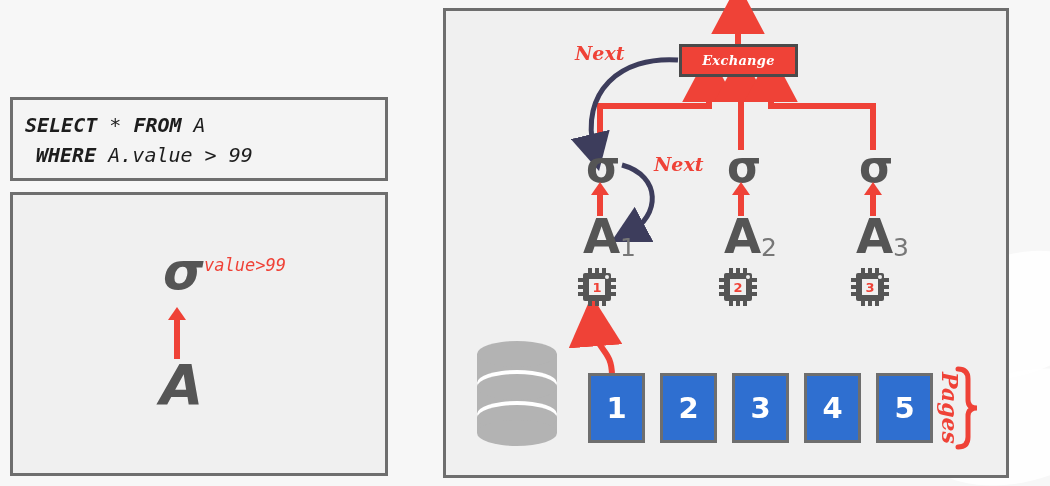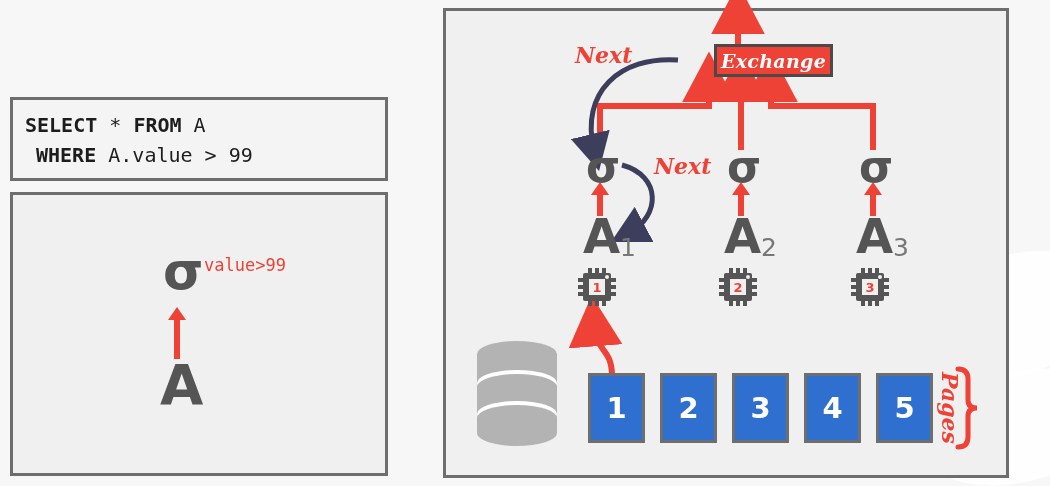--- a/index.html
+++ b/index.html
@@ -10,21 +10,21 @@
     overflow:hidden;position:relative;
   }
   .stage{position:absolute;left:0;top:0;width:1050px;height:486px;}
 
   
   .swoosh{position:absolute;background:#ffffff;opacity:.85;border-radius:50%;}
   .sw1{right:-60px;top:255px;width:190px;height:120px;transform:rotate(-18deg);}
   .sw2{right:-70px;top:372px;width:200px;height:110px;transform:rotate(-14deg);}
 
   
-  .panel{position:absolute;background:#f0f0f0;border:3px solid #6e6e6e;box-sizing:border-box;}
+  .panel{position:absolute;background:#f0f0f0;border:3px solid #6e6e6e;box-sizing:border-box;font-style:italic;}
 
   #sql-box{left:10px;top:97px;width:378px;height:84px;background:#f4f4f4;}
   .sql-text{
     position:absolute;left:12px;top:10px;
     font-family:"DejaVu Sans Mono","Liberation Mono",monospace;
     font-size:20px;color:#1d1d1d;line-height:30px;white-space:pre;
   }
   .sql-kw{font-weight:bold;}
 
   #plan-box{left:10px;top:192px;width:378px;height:284px;}
@@ -60,28 +60,28 @@
     position:absolute;left:50%;margin-left:-9px;top:0;
     width:0;height:0;border-left:9px solid transparent;border-right:9px solid transparent;
     border-bottom:13px solid #ef4237;
   }
 
   
   #exchange{
     position:absolute;left:679px;top:44px;width:119px;height:33px;
     background:#ef4237;border:3px solid #4a4a4a;box-sizing:border-box;
     color:#ffffff;font-family:"DejaVu Serif","Liberation Serif",serif;
-    font-style:italic;font-weight:bold;font-size:19px;
-    display:flex;align-items:center;justify-content:center;letter-spacing:.3px;margin-left:35px;
+    font-style:italic;font-weight:bold;font-size:13px;
+    display:flex;align-items:center;justify-content:center;letter-spacing:.3px;
   }
 
   .nextlbl{
     position:absolute;color:#ef4237;
     font-family:"DejaVu Serif","Liberation Serif",serif;
-    font-style:italic;font-weight:bold;font-size:22px;line-height:1;
+    font-style:italic;font-weight:bold;font-size:19px;line-height:1;
   }
 
   
   .chip{position:absolute;width:38px;height:38px;}
   .chip .body{position:absolute;left:5px;top:5px;width:28px;height:28px;background:#555555;border-radius:2px;}
   .chip .win{position:absolute;left:11px;top:11px;width:16px;height:16px;background:#f0f0f0;
              display:flex;align-items:center;justify-content:center;
              color:#ef4237;font-family:"DejaVu Sans",sans-serif;font-weight:bold;font-size:13px;}
   .chip .dot{position:absolute;right:7px;top:7px;width:4px;height:4px;background:#f0f0f0;border-radius:50%;}
   .pin{position:absolute;background:#555555;}

